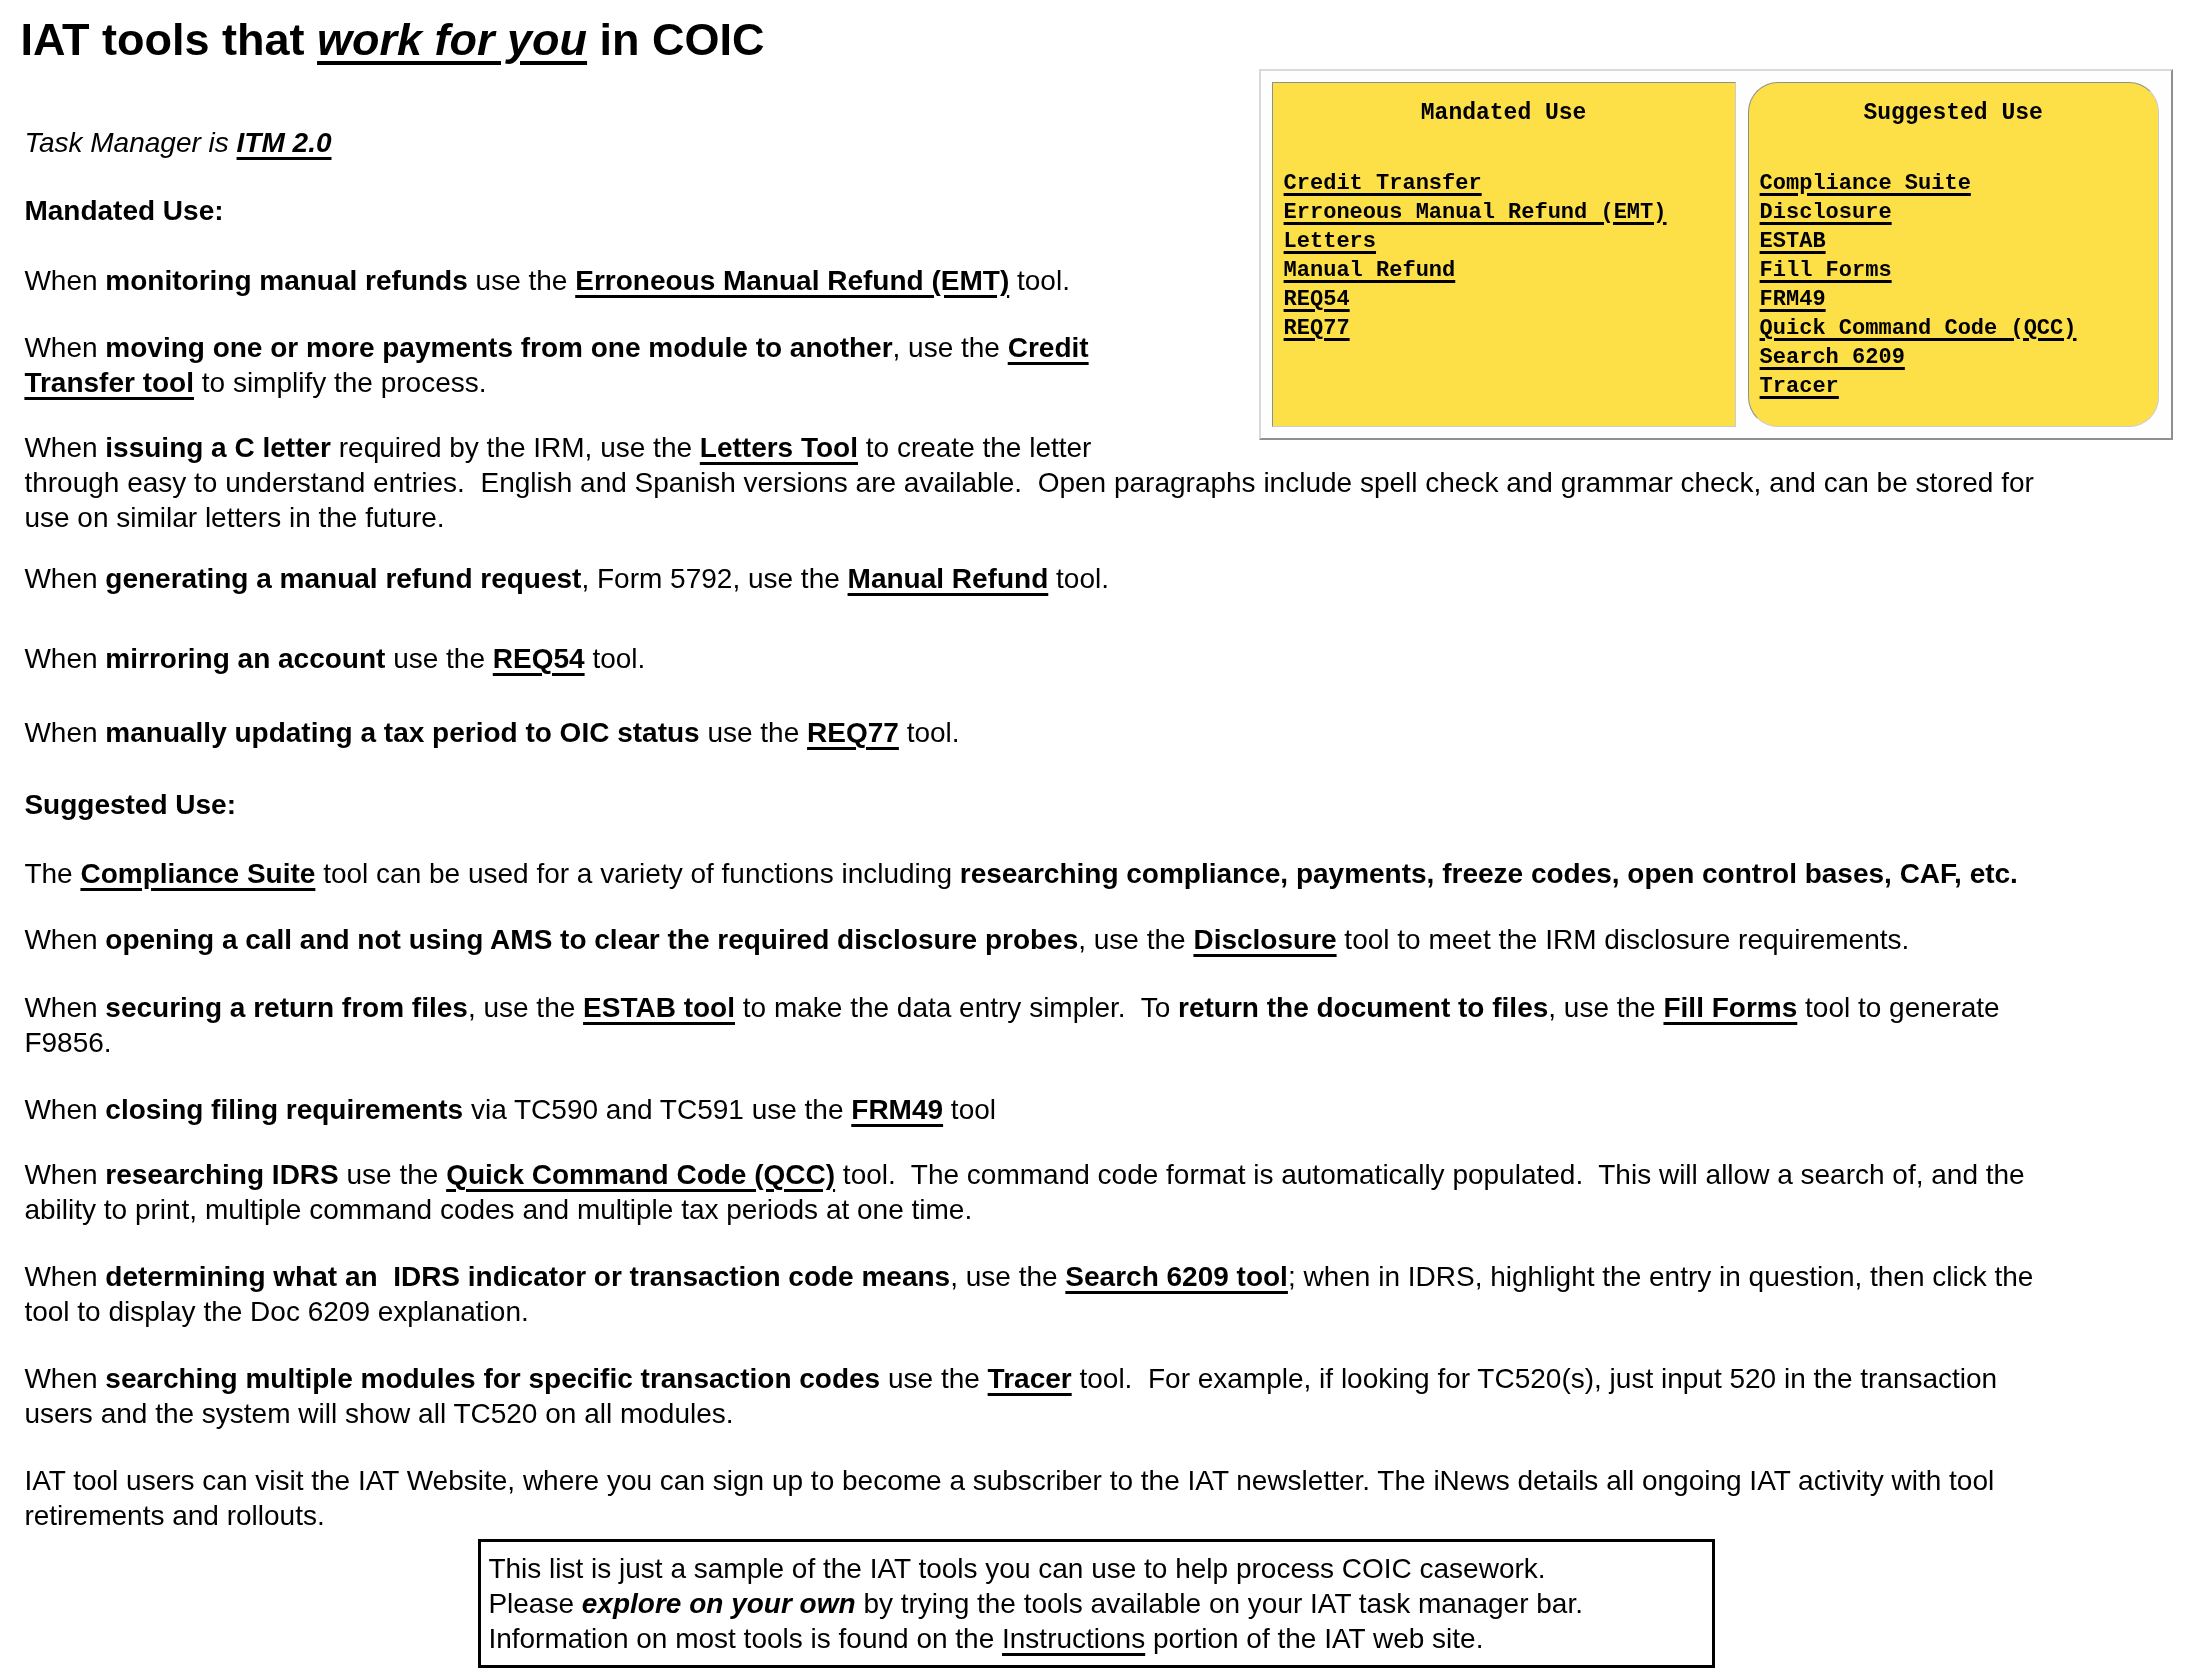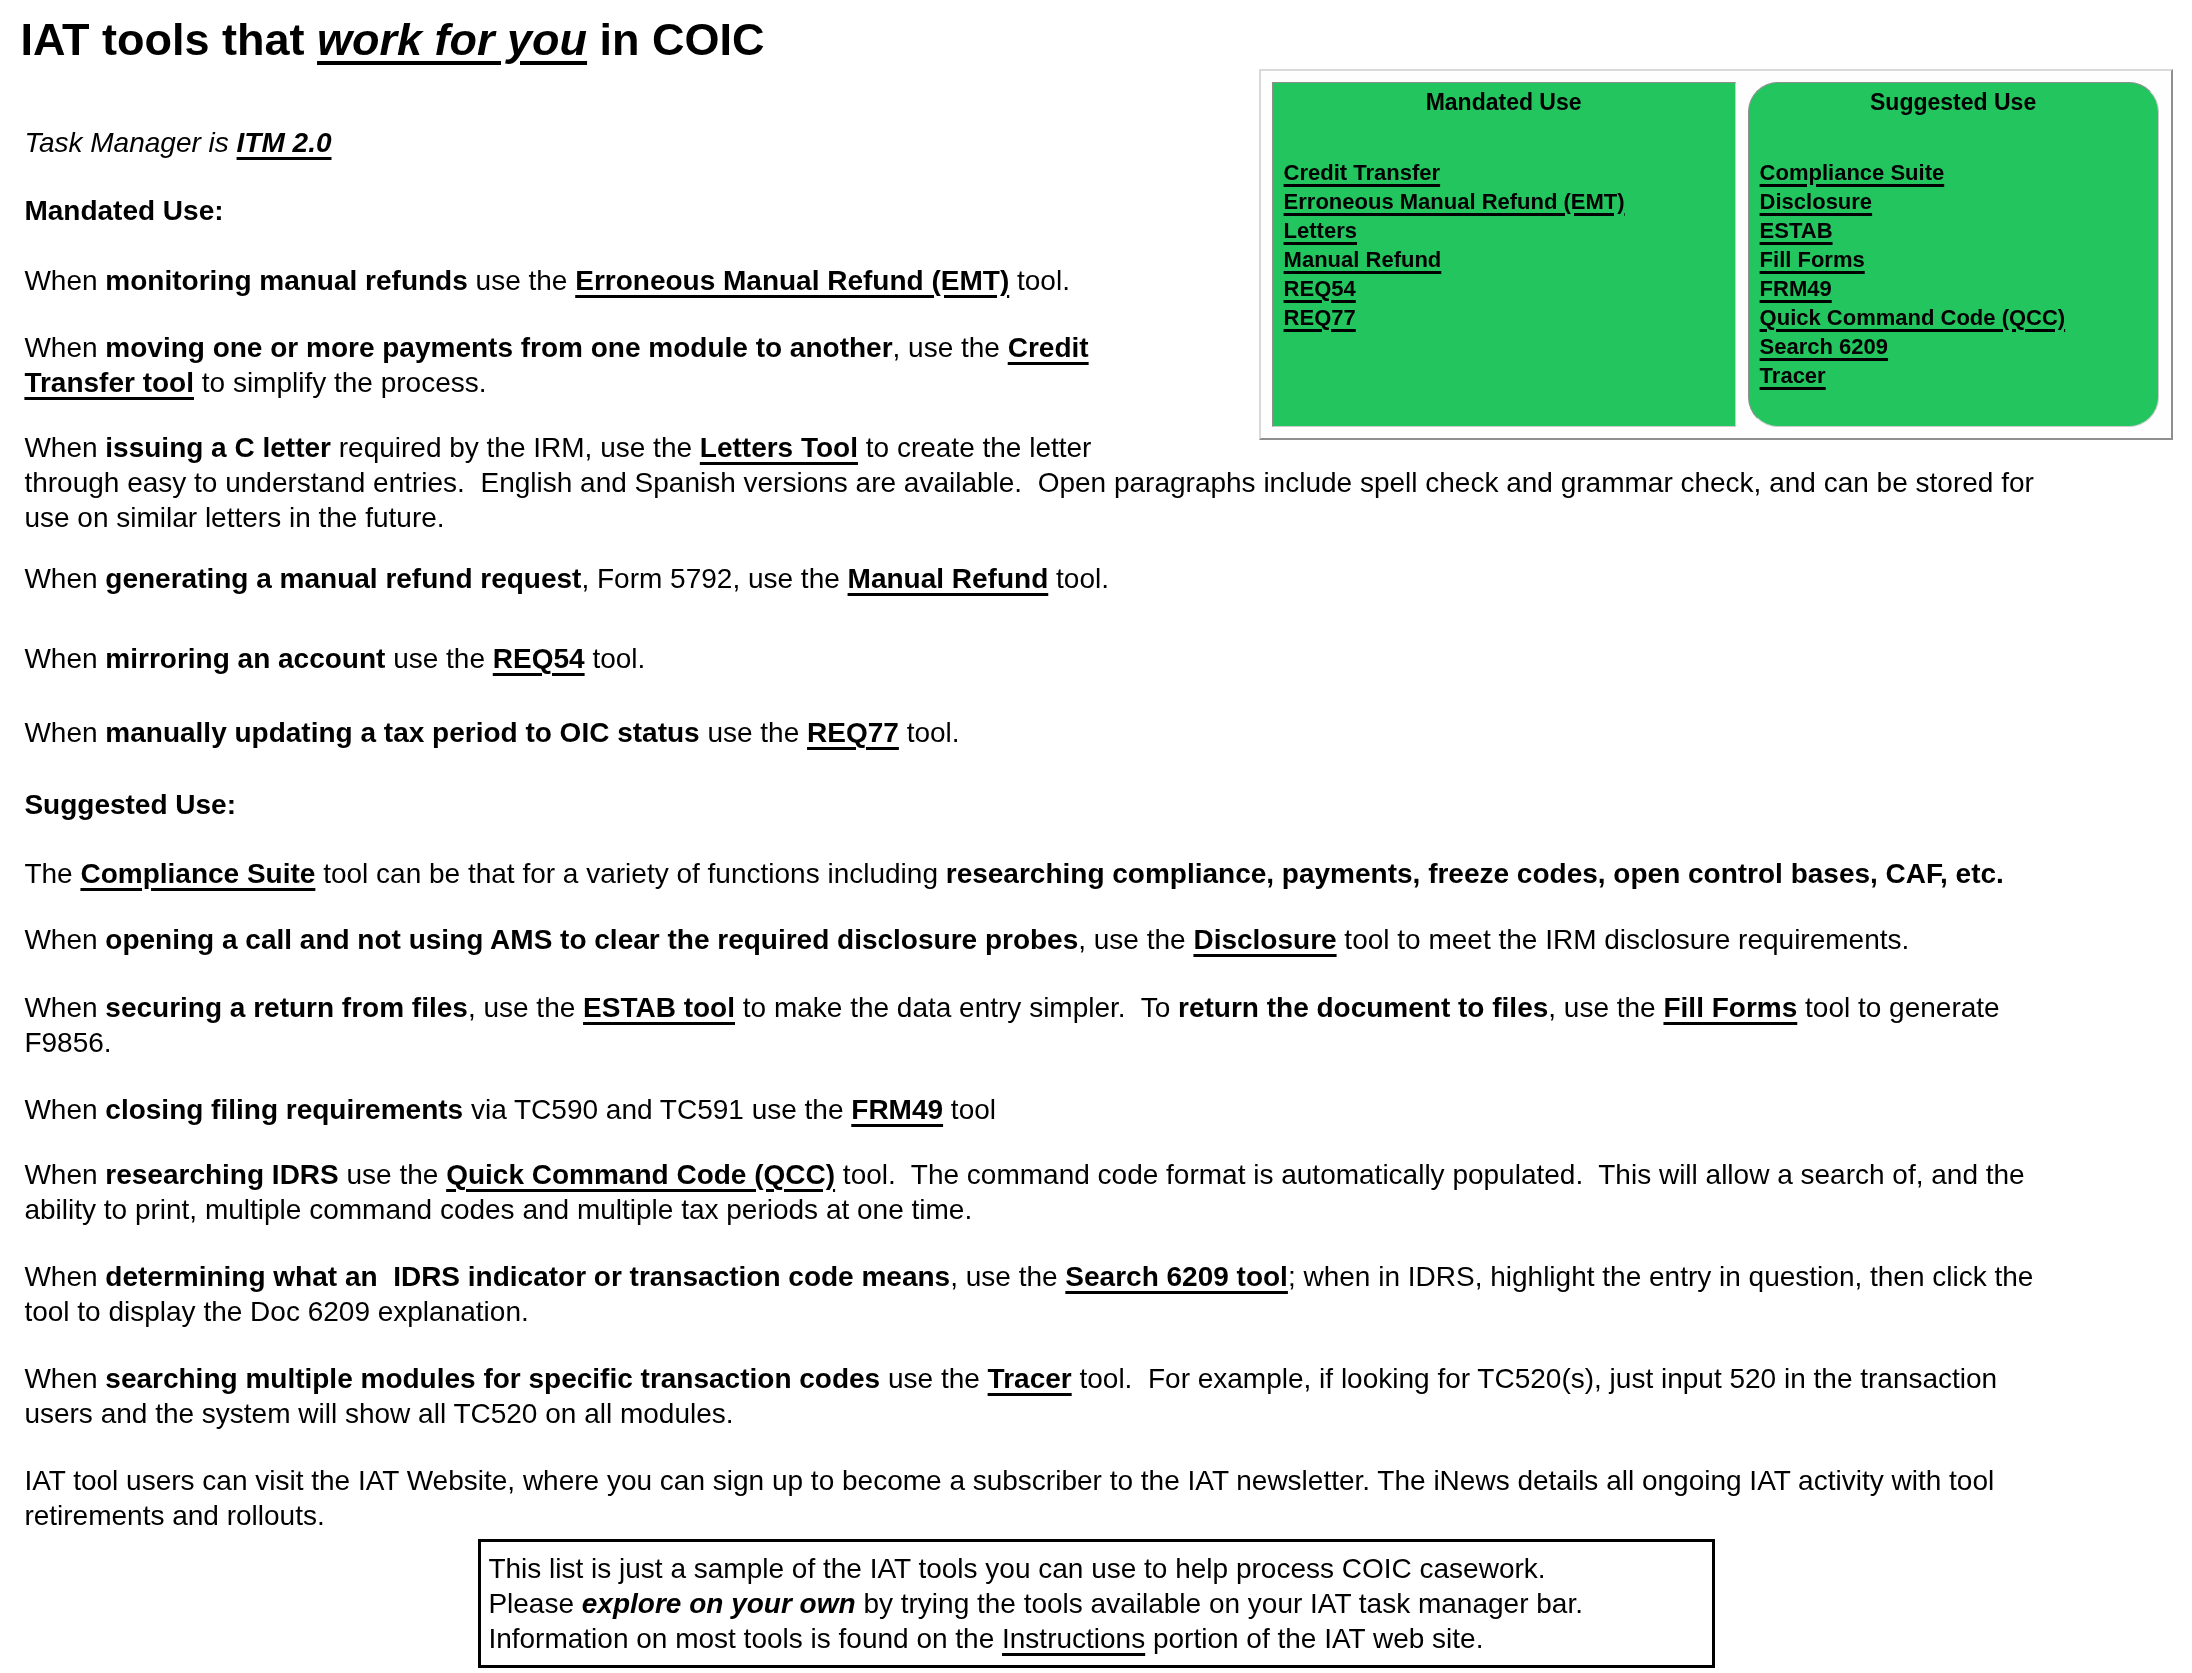--- a/index.html
+++ b/index.html
@@ -17,24 +17,24 @@
   h1.title .u { text-decoration:underline; text-decoration-thickness:3.7px; text-underline-offset:5.6px; }
 
   
   .side-tables {
     float:right; box-sizing:border-box; width:914px;
     margin:1.9px 0 18.6px 22px; padding:11px;
     border:2.8px solid; border-color:#d9d9d9 #8f8f8f #8f8f8f #d9d9d9;
     display:flex; gap:12px; background:#fefefe;
   }
   .tool-box {
-    box-sizing:border-box; height:345px; padding:2px 11px;
+    box-sizing:border-box; height:345px; padding:13px 11px;
     border:1.9px solid; border-color:#8f8f8f #cccccc #cccccc #8f8f8f;
-    background:#22c55e;
-    font-family:Liberation Sans, sans-serif;
+    background:#fde047;
+    font-family:Liberation Mono, monospace;
   }
   .tool-box.mandated { width:464px; }
   .tool-box.suggested { width:411px;border-radius:30px; }
   .tool-box h2 {
     font-size:23px; line-height:30px; font-weight:bold;
     text-align:center; margin:1.9px 0 41px 0;
   }
   .tool-box a.box-link {
     display:block; color:#000; font-weight:bold; font-size:22px; line-height:29px;
     text-decoration:underline; text-decoration-thickness:2.8px; text-underline-offset:3.7px;
@@ -94,21 +94,21 @@
   <main class="bodytext" id="bodytext">
       <p style="margin-top: 58px;"><span class="i">Task Manager is </span><span class="b i u">ITM 2.0</span></p>
       <p class="section-heading" style="margin-top: 33px;"><span>Mandated Use:</span></p>
       <p style="margin-top: 35px;"><span>When </span><span class="b">monitoring manual refunds</span><span> use the </span><span class="b u">Erroneous Manual Refund (EMT)</span><span> tool.</span></p>
       <p style="margin-top: 32px;"><span>When </span><span class="b">moving one or more payments from one module to another</span><span>, use the </span><span class="b u">Credit</span><br><span class="b u">Transfer tool</span><span> to simplify the process.</span></p>
       <p style="margin-top: 30px;"><span>When </span><span class="b">issuing a C letter</span><span> required by the IRM, use the </span><span class="b u">Letters Tool</span><span> to create the letter</span><br><span>through easy to understand entries.  English and Spanish versions are available.  Open paragraphs include spell check and grammar check, and can be stored for</span><br><span>use on similar letters in the future.</span></p>
       <p style="margin-top: 26px;"><span>When </span><span class="b">generating a manual refund request</span><span>, Form 5792, use the </span><span class="b u">Manual Refund</span><span> tool.</span></p>
       <p style="margin-top: 45px;"><span>When </span><span class="b">mirroring an account</span><span> use the </span><span class="b u">REQ54</span><span> tool.</span></p>
       <p style="margin-top: 39px;"><span>When </span><span class="b">manually updating a tax period to OIC status</span><span> use the </span><span class="b u">REQ77</span><span> tool.</span></p>
       <p class="section-heading" style="margin-top: 37px;"><span>Suggested Use:</span></p>
-      <p style="margin-top: 34px;"><span>The </span><span class="b u">Compliance Suite</span><span> tool can be that for a variety of functions including </span><span class="b">researching compliance, payments, freeze codes, open control bases, CAF, etc.</span></p>
+      <p style="margin-top: 34px;"><span>The </span><span class="b u">Compliance Suite</span><span> tool can be used for a variety of functions including </span><span class="b">researching compliance, payments, freeze codes, open control bases, CAF, etc.</span></p>
       <p style="margin-top: 31px;"><span>When </span><span class="b">opening a call and not using AMS to clear the required disclosure probes</span><span>, use the </span><span class="b u">Disclosure</span><span> tool to meet the IRM disclosure requirements.</span></p>
       <p style="margin-top: 33px;"><span>When </span><span class="b">securing a return from files</span><span>, use the </span><span class="b u">ESTAB tool</span><span> to make the data entry simpler.  To </span><span class="b">return the document to files</span><span>, use the </span><span class="b u">Fill Forms</span><span> tool to generate</span><br><span>F9856.</span></p>
       <p style="margin-top: 32px;"><span>When </span><span class="b">closing filing requirements</span><span> via TC590 and TC591 use the </span><span class="b u">FRM49</span><span> tool</span></p>
       <p style="margin-top: 30px;"><span>When </span><span class="b">researching IDRS</span><span> use the </span><span class="b u">Quick Command Code (QCC)</span><span> tool.  The command code format is automatically populated.  This will allow a search of, and the</span><br><span>ability to print, multiple command codes and multiple tax periods at one time.</span></p>
       <p style="margin-top: 32px;"><span>When </span><span class="b">determining what an  IDRS indicator or transaction code means</span><span>, use the </span><span class="b u">Search 6209 tool</span><span>; when in IDRS, highlight the entry in question, then click the</span><br><span>tool to display the Doc 6209 explanation.</span></p>
       <p style="margin-top: 32px;"><span>When </span><span class="b">searching multiple modules for specific transaction codes</span><span> use the </span><span class="b u">Tracer</span><span> tool.  For example, if looking for TC520(s), just input 520 in the transaction</span><br><span>users and the system will show all TC520 on all modules.</span></p>
       <p style="margin-top: 32px;"><span>IAT tool users can visit the IAT Website, where you can sign up to become a subscriber to the IAT newsletter. The iNews details all ongoing IAT activity with tool</span><br><span>retirements and rollouts.</span></p>
     </main>
 
   <div class="note-box">

